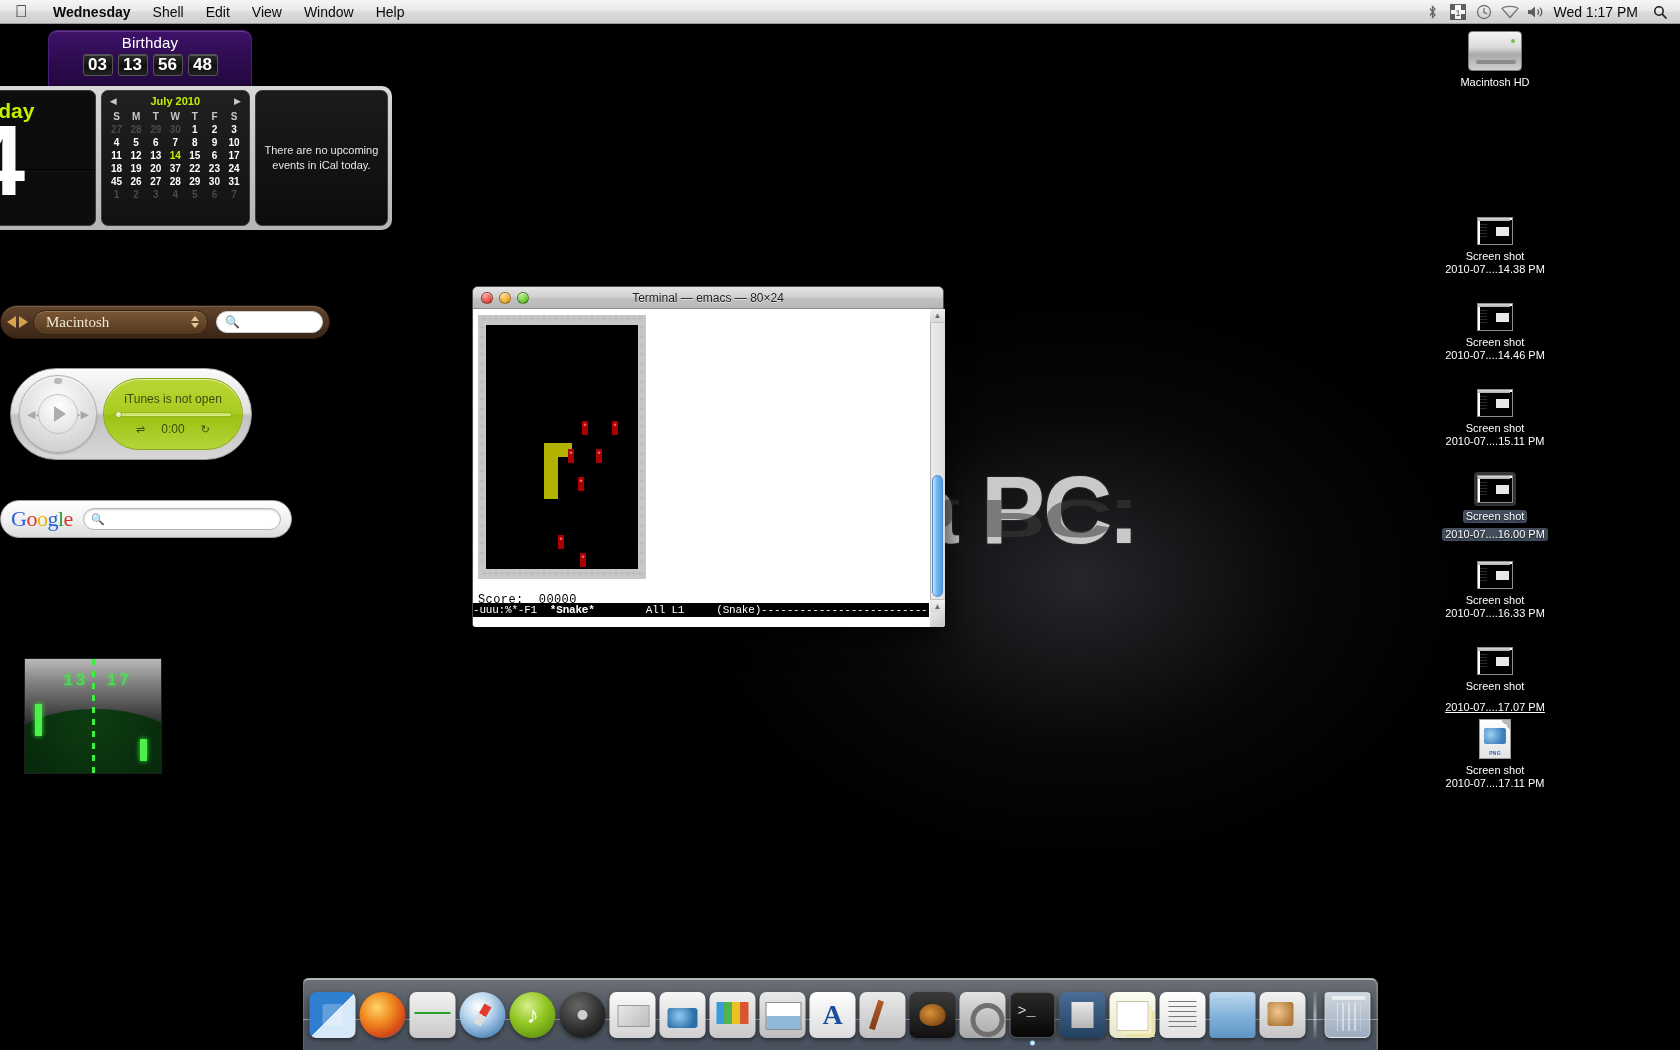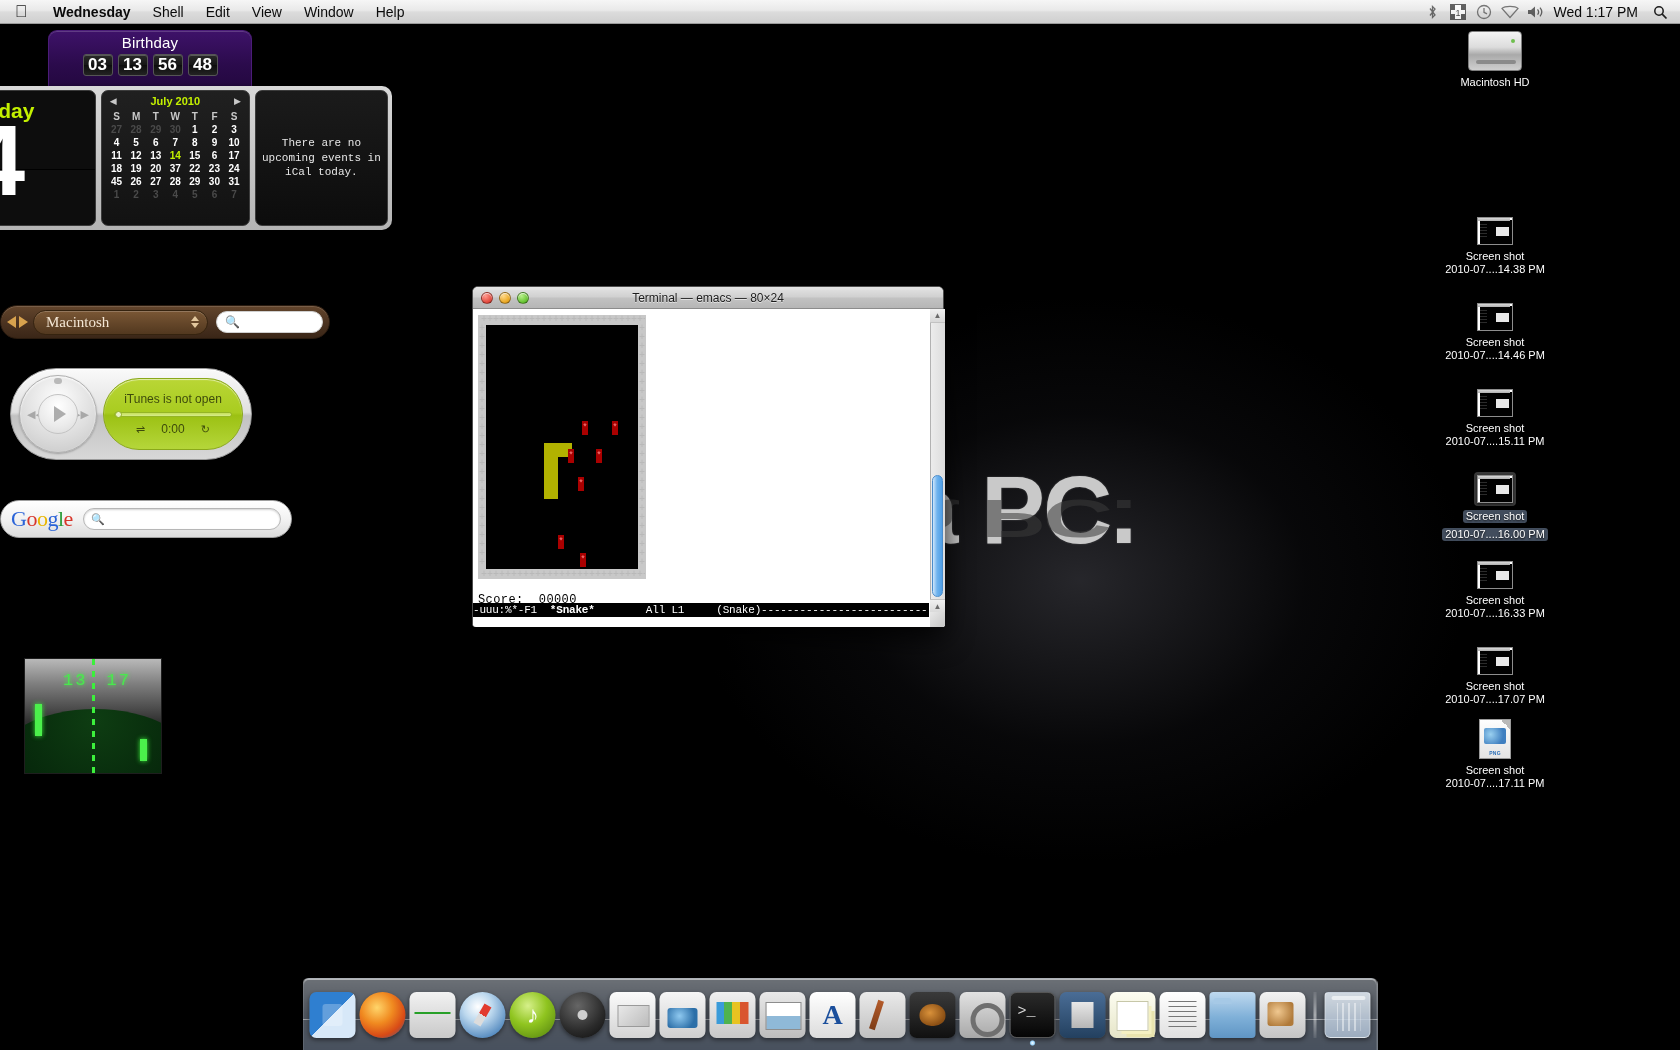--- a/index.html
+++ b/index.html
@@ -143,21 +143,21 @@
     width:14.2%;
   }
   #ical-grid td.dim{ color:#4a4a4a; }
   #ical-grid td.today{ color:#c3f000; }
   #ical-events{
     width:134px; background:linear-gradient(to bottom,#1b1b1b,#0c0c0c);
     border:1px solid #3c3c3c; border-radius:7px;
     display:flex; align-items:center; justify-content:center;
     padding:6px;
   }
-  #ical-events p{ color:#e6e6e6; font-size:11px; text-align:center; line-height:1.35;font-family:Liberation Mono, monospace; }
+  #ical-events p{ color:#e6e6e6; font-size:11px; text-align:center; line-height:1.35; }
 
   
   #w-dict{ left:0px; top:305px; width:330px; height:34px; }
   #dict-bar{
     width:330px; height:34px;
     background:linear-gradient(to bottom,#63452c 0%,#4a3220 55%,#3a2617 100%);
     border-radius:17px; border:1px solid #2a1b0f;
     display:flex; align-items:center; padding:0 6px;
     box-shadow:0 2px 5px rgba(0,0,0,.6), inset 0 1px 0 rgba(255,255,255,.14);
   }
@@ -997,21 +997,21 @@
         <div class="glyph-box" style="padding: 3px;">
           <div class="shot-thumb">
             <span class="inner"></span>
             <span class="bar"></span>
             <span class="dotsL"></span>
             <span class="win"></span>
           </div>
         </div>
       </div>
       <div class="lbl">Screen shot</div>
-      <div class="lbl" style="margin-top: 0px;">2010-07....17.07 PM</div>
+      <div class="lbl" style="margin-top: 8px; text-decoration: underline;">2010-07....17.07 PM</div>
     </div>
     <div class="dicon" style="left: 1420px; top: 714px;">
       <div class="glyph">
         <div class="glyph-box" style="padding: 3px;">
           <div class="png-doc">
             <span class="fold"></span>
             <span class="art"></span>
             <span class="pngtag">PNG</span>
           </div>
         </div>

